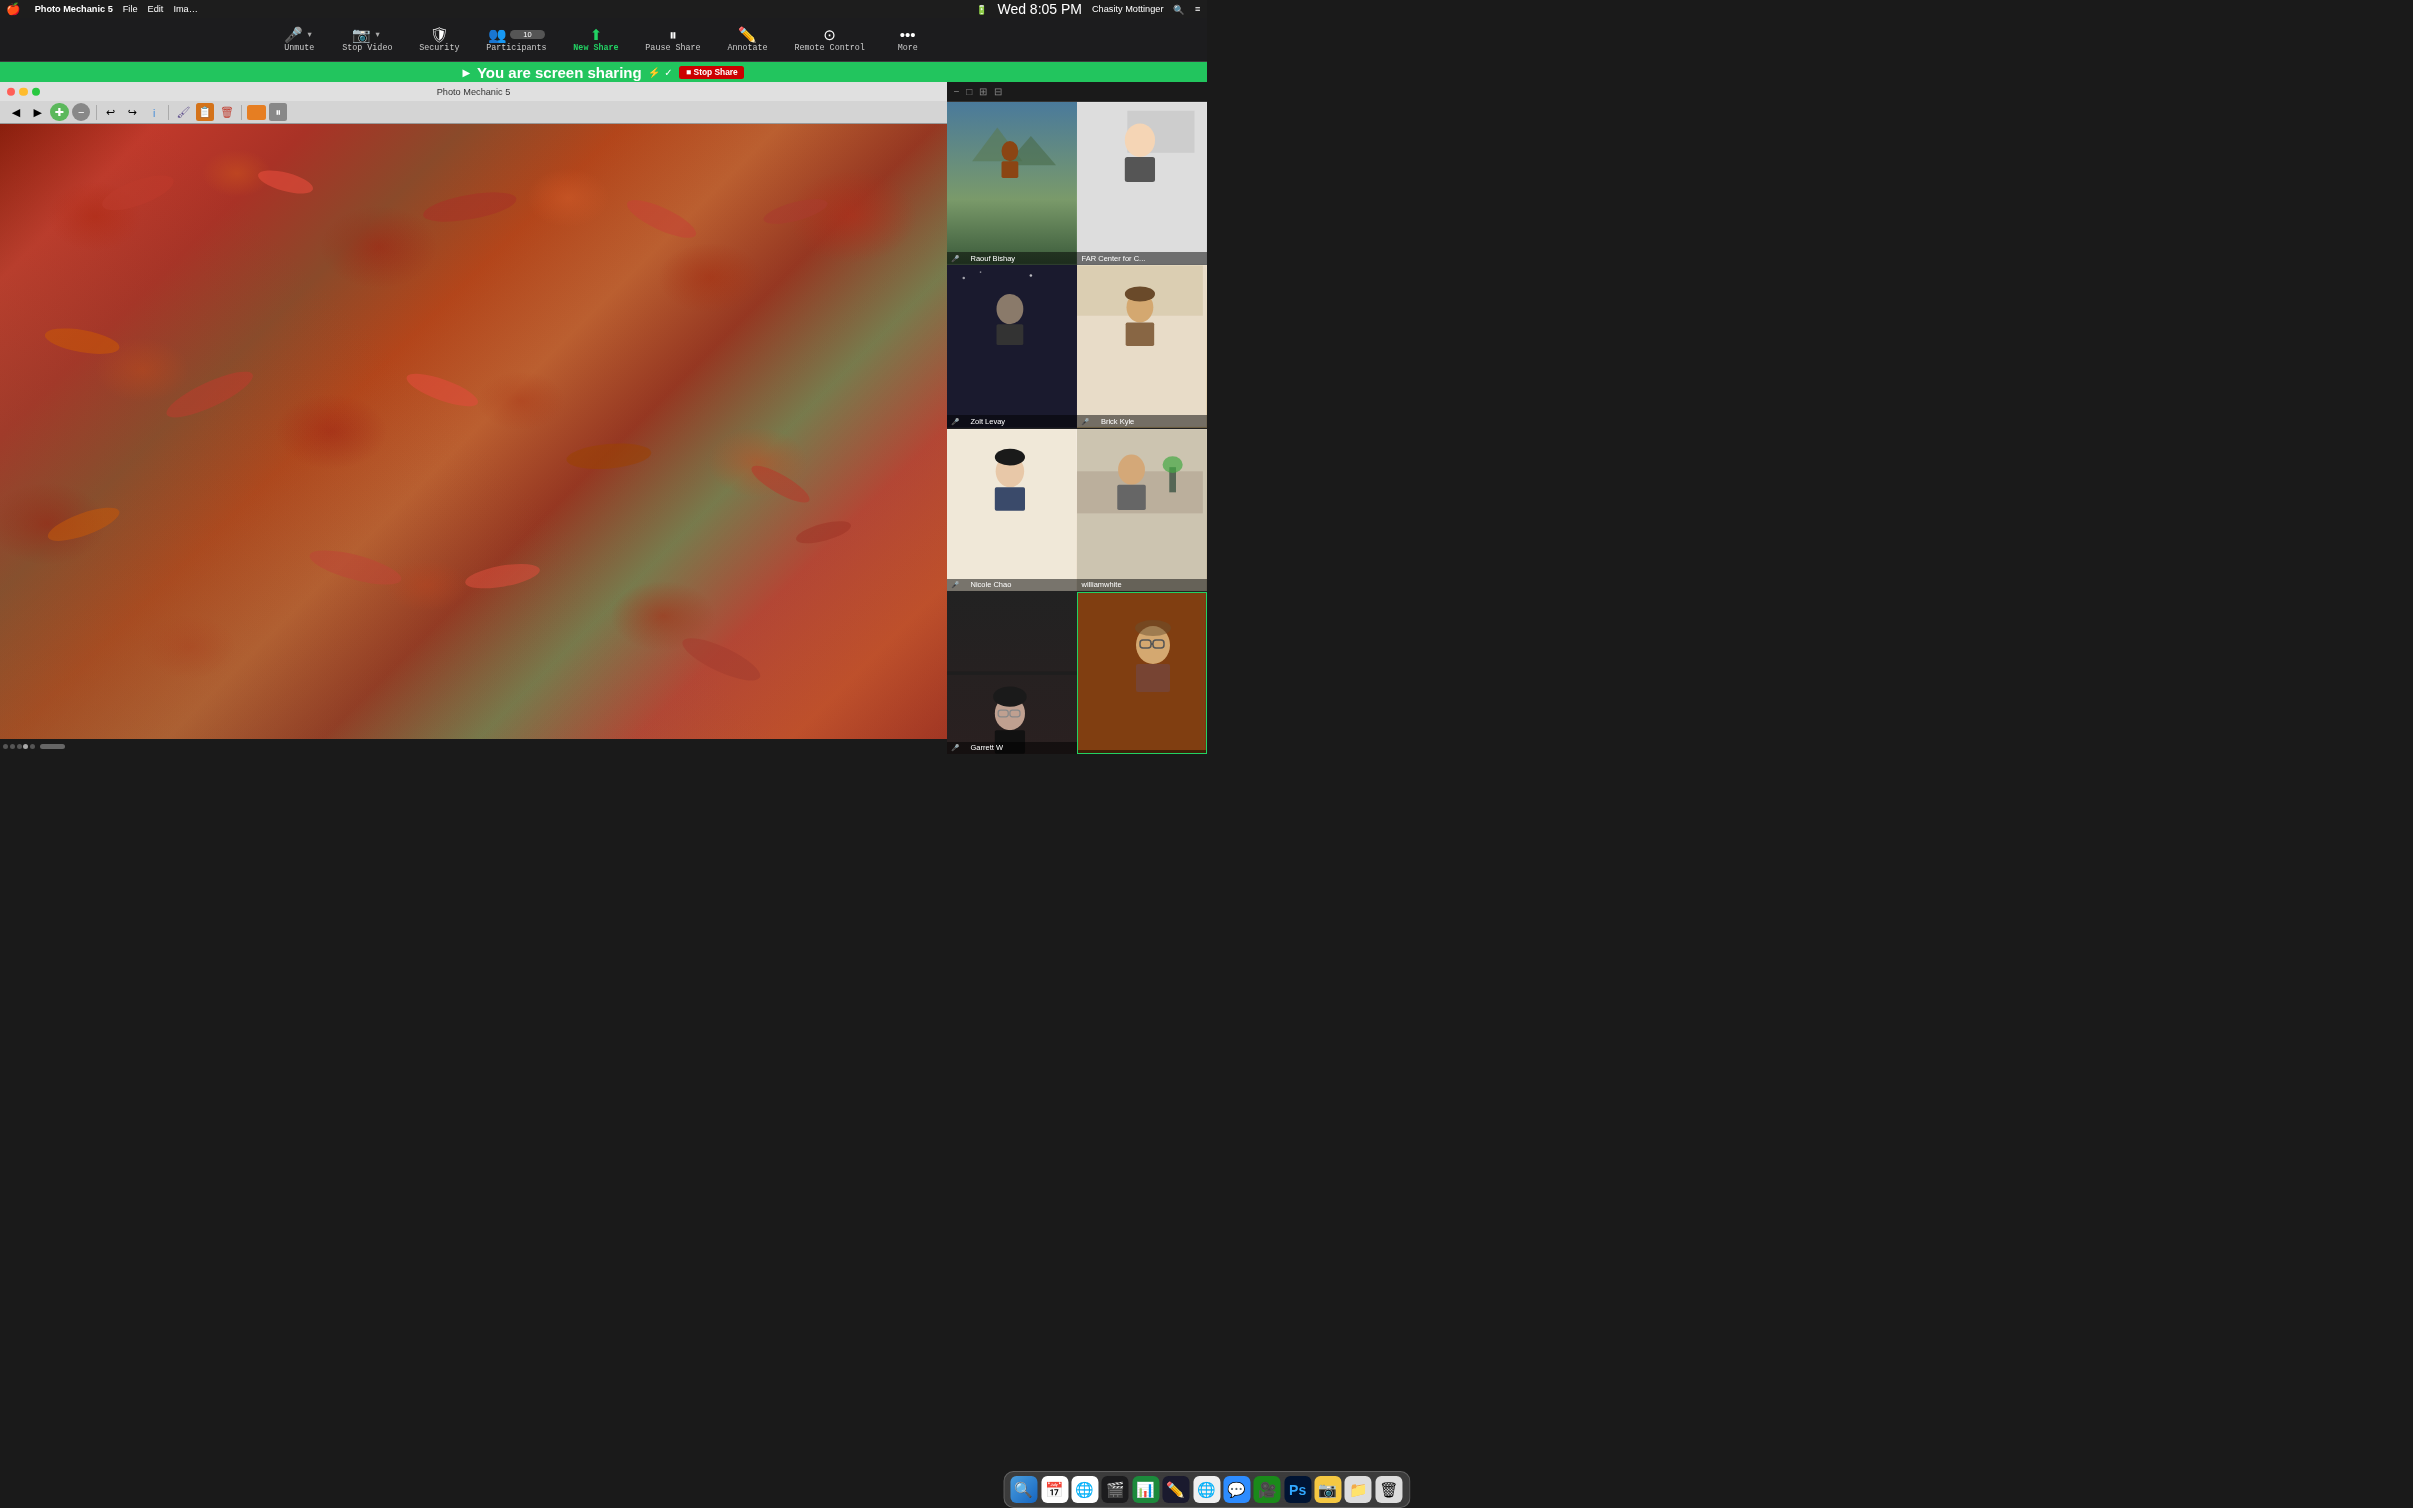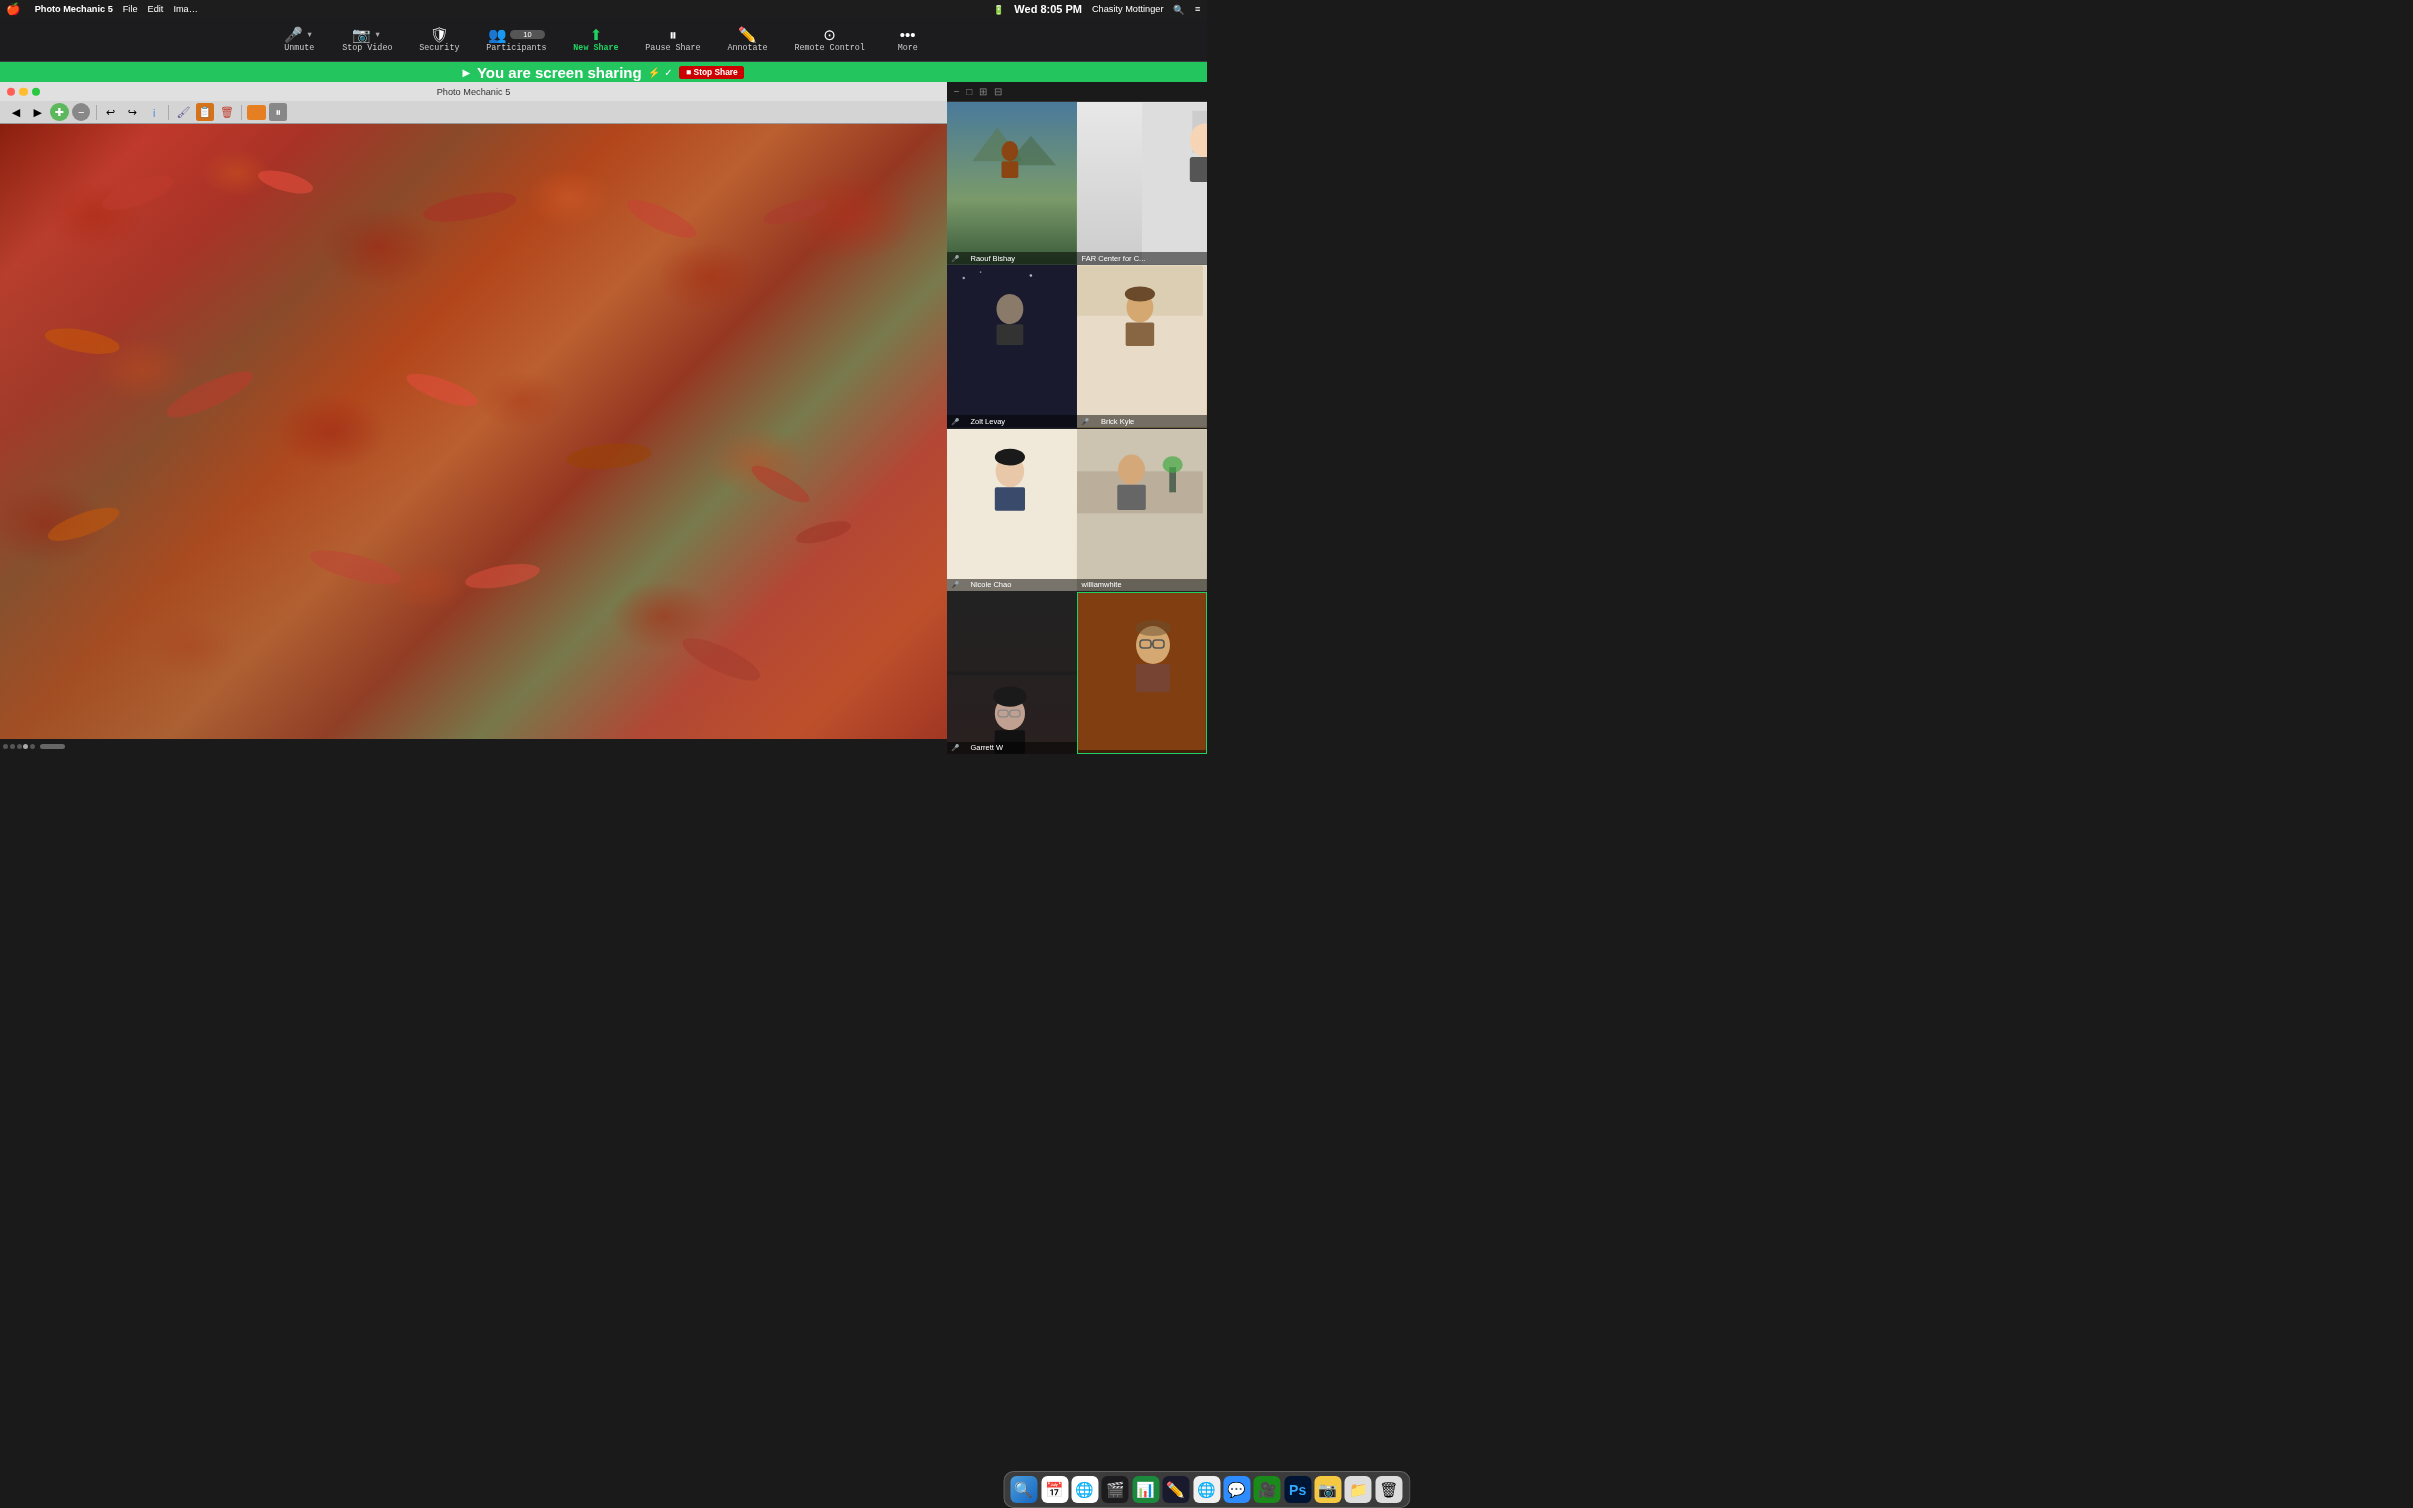--- a/index.html
+++ b/index.html
@@ -37,22 +37,22 @@
     }
     .menu-bar-item.bold { font-weight: 700; }
     .menu-bar-right {
       margin-left: auto;
       display: flex;
       align-items: center;
       gap: 10px;
     }
     .menu-bar-time {
       color: #fff;
-      font-size: 11px;
-      font-weight: 700;
+      font-size: 14px;
+      font-weight: 400;
       text-align: right;
     }
 
     
     .zoom-toolbar {
       width: 100%;
       height: 44px;
       background: #1c1c1e;
       display: flex;
       align-items: center;
@@ -527,21 +527,21 @@
 
           <ellipse cx="75" cy="58" rx="10" ry="12" fill="#8B4513"></ellipse>
           <rect x="65" y="70" width="20" height="20" rx="2" fill="#8B4513"></rect>
         </svg>
         <div class="tile-name">
           <span class="tile-mute-icon">🎤</span>
           <span>Raouf Bishay</span>
         </div>
       </div>
 
-      <div class="video-tile" style="background:linear-gradient(180deg,#e8e8e8 0%,#ccc 100%);text-align:center;">
+      <div class="video-tile" style="background:linear-gradient(180deg,#e8e8e8 0%,#ccc 100%);">
         <svg width="100%" height="100%" style="position:absolute;" viewBox="0 0 154.5 192.5">
 
           <rect width="100%" height="100%" fill="#ddd"></rect>
           <rect x="60" y="10" width="80" height="50" fill="#aaa" opacity="0.3"></rect>
 
           <ellipse cx="75" cy="45" rx="18" ry="20" fill="#f5d5b5"></ellipse>
           <rect x="57" y="65" width="36" height="30" rx="3" fill="#555"></rect>
         </svg>
         <div class="tile-name">
           <span>FAR Center for C...</span>

